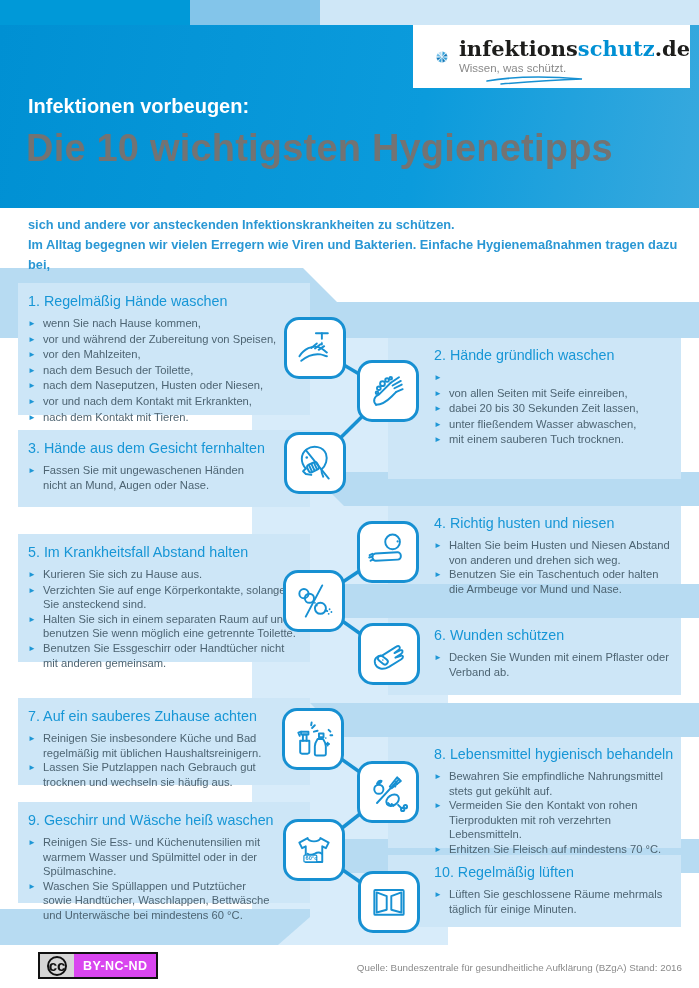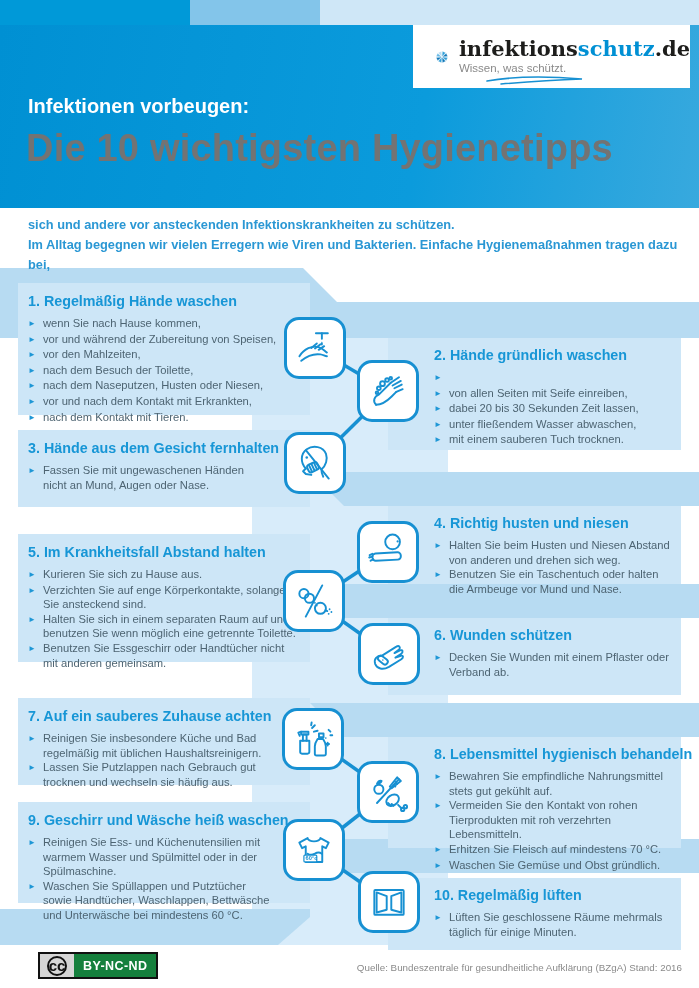--- a/index.html
+++ b/index.html
@@ -24,37 +24,37 @@
   .kicker{position:absolute;left:28px;top:95px;color:#ffffff;font-size:20px;font-weight:bold;}
   .pagetitle{position:absolute;left:26px;top:127px;color:#737373;font-size:38px;font-weight:bold;letter-spacing:.2px;white-space:nowrap;}
   .intro{position:absolute;left:28px;top:215px;width:660px;color:#2a97d4;font-size:12.8px;font-weight:bold;line-height:20px;}
   
   .bgsvg,.linesvg{position:absolute;left:0;top:0;pointer-events:none;}
   .bgsvg{z-index:0;} .linesvg{z-index:2;}
   
   .panel{position:absolute;background:#cde6f7;box-sizing:border-box;z-index:1;}
   .panel.left{left:18px;width:292px;padding:10px 12px 6px 10px;}
   .panel.right{left:388px;width:293px;padding:9px 6px 6px 46px;}
-  .sectitle{color:#1796d6;font-size:14.3px;font-weight:bold;margin:0 0 7px 0;white-space:nowrap;}
+  .sectitle{color:#1796d6;font-size:14.3px;font-weight:normal;margin:0 0 7px 0;white-space:nowrap;}
   .bullet{display:flex;color:#4d6472;font-size:11.2px;line-height:14.6px;}
   .arr{flex:none;width:15px;color:#1e97d6;font-size:8px;line-height:14.6px;padding-top:1px;}
   
   .icobox{position:absolute;width:62px;height:62px;background:#ffffff;border:3px solid #1790d2;
     border-radius:15px;z-index:3;display:flex;align-items:center;justify-content:center;box-sizing:border-box;}
   .ic{width:44px;height:44px;}
   .ic .s{stroke:#1790d2;stroke-width:2.1;fill:none;stroke-linecap:round;stroke-linejoin:round;}
   .ic .f{fill:#1790d2;stroke:none;}
   .ic .lb{fill:#ffffff;stroke:#1790d2;stroke-width:1.3;}
   .ic .t{fill:#1790d2;stroke:none;font-family:"Liberation Sans",sans-serif;font-weight:bold;font-size:6.2px;}
   
   .ccbadge{position:absolute;left:38px;top:952px;height:27px;display:flex;border:2.5px solid #111111;box-sizing:border-box;z-index:4;}
   .ccleft{width:34px;background:#d6d6d6;display:flex;align-items:center;justify-content:center;}
   .cccirc{width:16px;height:16px;border:2.2px solid #111111;border-radius:50%;display:flex;align-items:center;justify-content:center;
     font-size:15px;font-weight:bold;color:#111111;line-height:1;}
-  .ccright{background:#15803d;color:#ffffff;font-weight:bold;font-size:12.5px;letter-spacing:.4px;
+  .ccright{background:#d946ef;color:#ffffff;font-weight:bold;font-size:12.5px;letter-spacing:.4px;
     display:flex;align-items:center;padding:0 9px;}
   .source{position:absolute;right:17px;top:962px;color:#8a8a8a;font-size:9.8px;z-index:4;}
 </style>
 </head>
 <body>
 
 <div id="poster">
 
   <svg class="bgsvg" width="699" height="988" viewBox="0 0 699 988">
     <rect x="252" y="302" width="196" height="643" fill="#d8ecfa"></rect>
@@ -140,21 +140,21 @@
     <div class="bullet">
         <span class="arr">►</span>
         <span>vor und nach dem Kontakt mit Erkrankten,</span>
       </div>
     <div class="bullet">
         <span class="arr">►</span>
         <span>nach dem Kontakt mit Tieren.</span>
       </div>
   </div>
 
-  <div class="panel right" style="top:338px;height:112px;">
+  <div class="panel right" style="top:338px;height:141px;">
     <div class="sectitle">2. Hände gründlich waschen</div>
     <div class="bullet">
         <span class="arr">►</span>
       </div>
     <div class="bullet">
         <span class="arr">►</span>
         <span>von allen Seiten mit Seife einreiben,</span>
       </div>
     <div class="bullet">
         <span class="arr">►</span>
@@ -255,21 +255,21 @@
     <div class="bullet" style="width:255px">
         <span class="arr">►</span>
         <span>Reinigen Sie Ess- und Küchenutensilien mit warmem Wasser und Spülmittel oder in der Spülmaschine.</span>
       </div>
     <div class="bullet" style="width:245px">
         <span class="arr">►</span>
         <span>Waschen Sie Spüllappen und Putztücher sowie Handtücher, Waschlappen, Bettwäsche und Unterwäsche bei mindestens 60 °C.</span>
       </div>
   </div>
 
-  <div class="panel right" style="top:878px;height:72px;">
+  <div class="panel right" style="top:855px;height:72px;">
     <div class="sectitle">10. Regelmäßig lüften</div>
     <div class="bullet">
         <span class="arr">►</span>
         <span>Lüften Sie geschlossene Räume mehrmals täglich für einige Minuten.</span>
       </div>
   </div>
 
   <div class="icobox" style="left:284px;top:317px;">
     <svg class="ic" viewBox="0 0 48 48">
       <path class="s" d="M25,8 h13" stroke-width="3"></path>

